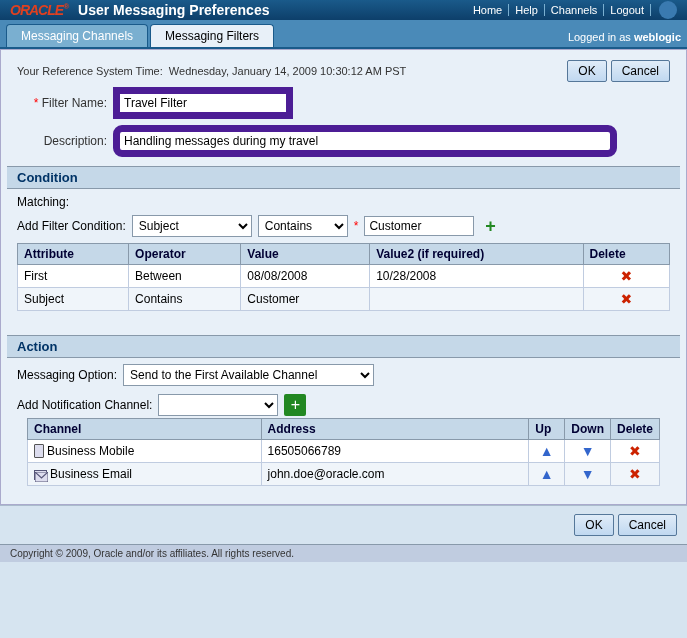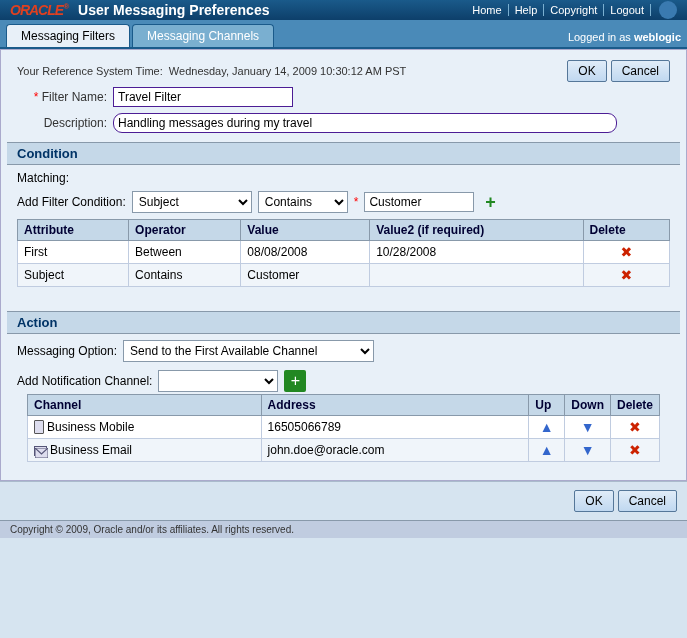--- a/index.html
+++ b/index.html
@@ -106,21 +106,21 @@
       padding: 3px 10px;
       gap: 6px;
     }
     .form-label {
       min-width: 90px;
       text-align: right;
       color: #333;
       font-size: 12px;
     }
     .form-input {
-      border: 1px solid #4c1d95;
+      border: 7px solid #4c1d95;
       padding: 2px 4px;
       font-size: 12px;
       background: white;
     }
     .input-med { width: 180px; }
     .input-long { width: 504px; border-radius: 9px; }
     
     .section-header {
       background: #c5d8e8;
       border-top: 1px solid #8899aa;
@@ -304,32 +304,32 @@
 <div class="header">
   <div class="header-logo">
     <span class="oracle-logo">
       <span style="color:#e04020;font-style:italic;">ORACLE</span><sup style="font-size:8px;color:#e04020;">®</sup>
     </span>
     <span class="header-title">User Messaging Preferences</span>
   </div>
   <nav class="header-nav">
     <a href="#">Home</a>
     <a href="#">Help</a>
-    <a href="#">Copyright</a>
+    <a href="#">Channels</a>
     <a href="#">Logout</a>
     <span class="header-icon"></span>
   </nav>
 </div>
 
 <div class="tabs-bar">
+  <div class="tab tab-inactive">
+    <span>Messaging Channels</span>
+  </div>
   <div class="tab tab-active">
     <span>Messaging Filters</span>
-  </div>
-  <div class="tab tab-inactive">
-    <span>Messaging Channels</span>
   </div>
   <div class="login-status">
     <span>Logged in as</span>&nbsp;<strong>weblogic</strong>
   </div>
 </div>
 
 <div class="main-content">
 
   <div style="display:flex; justify-content:space-between; align-items:center; padding:4px 10px 2px;">
     <div style="font-size:11px; color:#333;">

